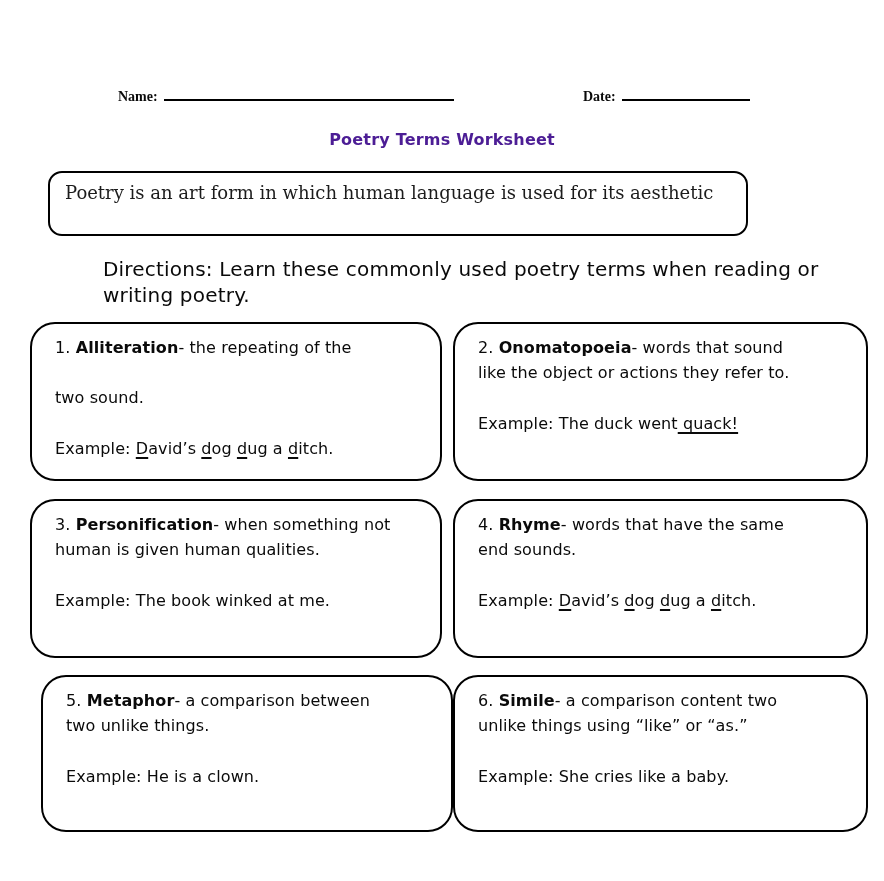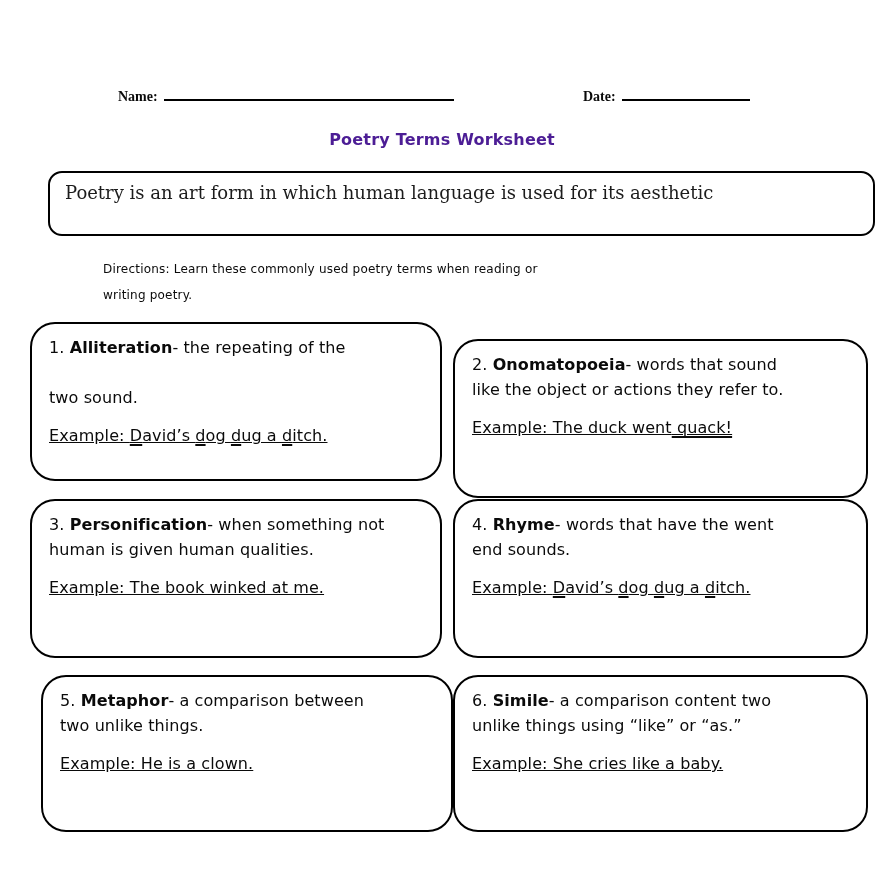--- a/index.html
+++ b/index.html
@@ -30,56 +30,56 @@
   .title{
     position:absolute;top:130px;left:0;width:100%;
     text-align:center;
     font-family:"DejaVu Sans",sans-serif;
     font-weight:bold;font-size:16px;color:#4c1d95;
     letter-spacing:0.2px;
   }
   
   .intro-box{
     position:absolute;left:48px;top:171px;
-    width:827px;height:65px;
+    width:700px;height:65px;
     box-sizing:border-box;
     border:2px solid #000;border-radius:14px;
     padding:7px 14px 0 15px;
     font-family:"DejaVu Serif",serif;
     font-size:18px;line-height:25px;color:#1c1c1c;
     white-space:nowrap;
   }
   
   .directions{
     position:absolute;left:103px;top:256px;
     font-family:"DejaVu Sans",sans-serif;
-    font-size:12px;line-height:26px;color:#0a0a0a;
+    font-size:20px;line-height:26px;color:#0a0a0a;
     letter-spacing:0.2px;
     white-space:nowrap;
   }
   
   .card{
     position:absolute;
     box-sizing:border-box;
     border:2px solid #000;border-radius:25px;
-    padding:11px 14px 0 17px;
+    padding:11px 14px 0 23px;
     font-family:"DejaVu Sans",sans-serif;
     font-size:16px;line-height:25px;color:#0a0a0a;
     letter-spacing:0.1px;
     white-space:nowrap;
     background:#fff;
   }
   .card-1{left:30px;top:322px;width:412px;height:159px;}
-  .card-2{left:453px;top:339px;width:415px;height:159px;}
+  .card-2{left:453px;top:322px;width:415px;height:159px;}
   .card-3{left:30px;top:499px;width:412px;height:159px;}
   .card-4{left:453px;top:499px;width:415px;height:159px;}
   .card-5{left:41px;top:675px;width:412px;height:157px;}
   .card-6{left:453px;top:675px;width:415px;height:157px;}
   .card p{margin:0;}
-  .card .ex{margin-top:13px;text-decoration:underline;}
+  .card .ex{margin-top:26px;}
   .u{
     text-decoration:underline;
     text-decoration-thickness:2px;
     text-underline-offset:3px;
   }
   strong{font-weight:bold;}
 </style>
 </head>
 <body>
 
@@ -127,21 +127,21 @@
       <span>3.</span>
       <strong>Personification</strong><span>- when something not</span><br>
       <span>human is given human qualities.</span>
     </p>
     <p class="ex"><span>Example: The book winked at me.</span></p>
   </div>
 
   <div class="card card-4">
     <p class="def">
       <span>4.</span>
-      <strong>Rhyme</strong><span>- words that have the went</span><br>
+      <strong>Rhyme</strong><span>- words that have the same</span><br>
       <span>end sounds.</span>
     </p>
     <p class="ex"><span>Example: </span><span class="u">D</span><span>avid’s </span><span class="u">d</span><span>og </span><span class="u">d</span><span>ug a </span><span class="u">d</span><span>itch.</span></p>
   </div>
 
   <div class="card card-5">
     <p class="def">
       <span>5.</span>
       <strong>Metaphor</strong><span>- a comparison between</span><br>
       <span>two unlike things.</span>

